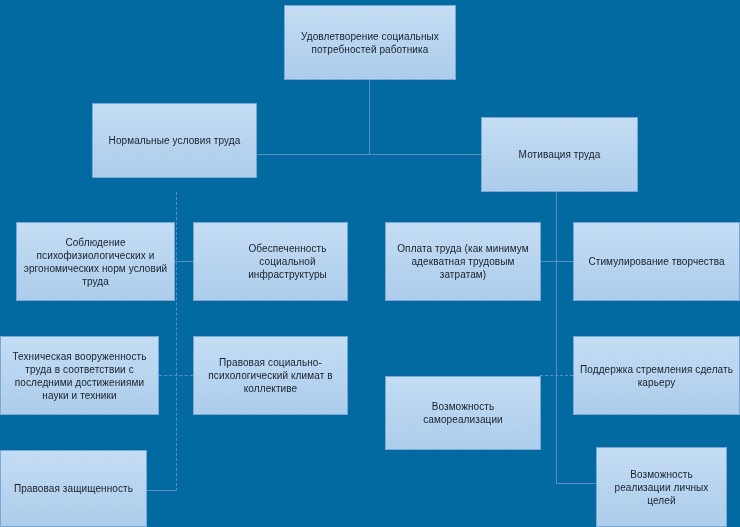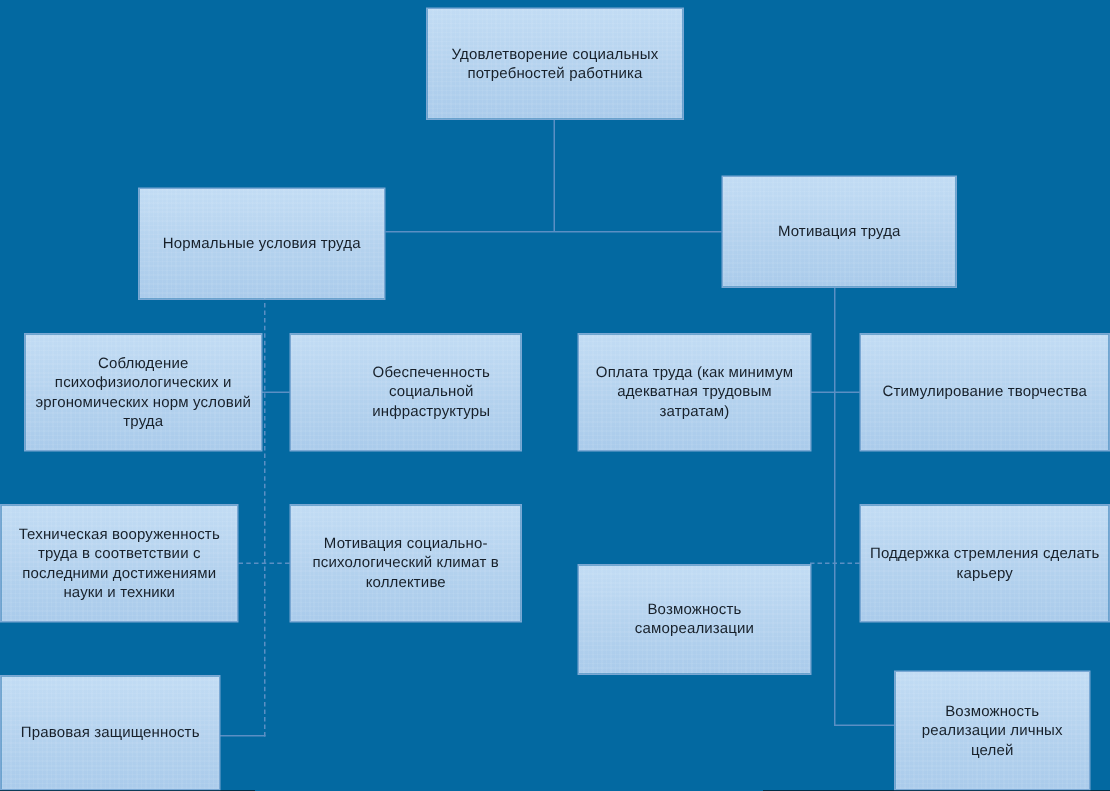--- a/index.html
+++ b/index.html
@@ -72,42 +72,42 @@
   <div class="conn v" style="left:556px; top:192px; width:1px; height:292px;"></div>
 
   <div class="conn h" style="left:540px; top:261px; width:33px; height:1px;"></div>
   <div class="conn dashed-h" style="left:540px; top:375px; width:33px;"></div>
   <div class="conn h" style="left:556px; top:483px; width:40px; height:1px;"></div>
 
   <div class="node" style="left:284px; top:5px; width:172px; height:75px;">
     <span>Удовлетворение социальных потребностей работника</span>
   </div>
 
-  <div class="node" style="left:92px; top:125px; width:165px; height:75px;">
+  <div class="node" style="left:92px; top:103px; width:165px; height:75px;">
     <span>Нормальные условия труда</span>
   </div>
 
   <div class="node" style="left:481px; top:117px; width:157px; height:75px;">
     <span>Мотивация труда</span>
   </div>
 
   <div class="node" style="left:16px; top:222px; width:159px; height:79px;">
     <span>Соблюдение психофизиологических и эргономических норм условий труда</span>
   </div>
 
   <div class="node" style="left:193px; top:222px; width:155px; height:79px;padding-left:39px;">
     <span>Обеспеченность социальной инфраструктуры</span>
   </div>
 
   <div class="node" style="left:0px; top:336px; width:159px; height:79px;">
     <span>Техническая вооруженность труда в соответствии с последними достижениями науки и техники</span>
   </div>
 
   <div class="node" style="left:193px; top:336px; width:155px; height:79px;">
-    <span>Мотивация социально-психологический климат в коллективе</span>
+    <span>Правовая социально-психологический климат в коллективе</span>
   </div>
 
   <div class="node" style="left:0px; top:450px; width:147px; height:77px;">
     <span>Правовая защищенность</span>
   </div>
 
   <div class="node" style="left:385px; top:222px; width:156px; height:79px;">
     <span>Оплата труда (как минимум адекватная трудовым затратам)</span>
   </div>
 

